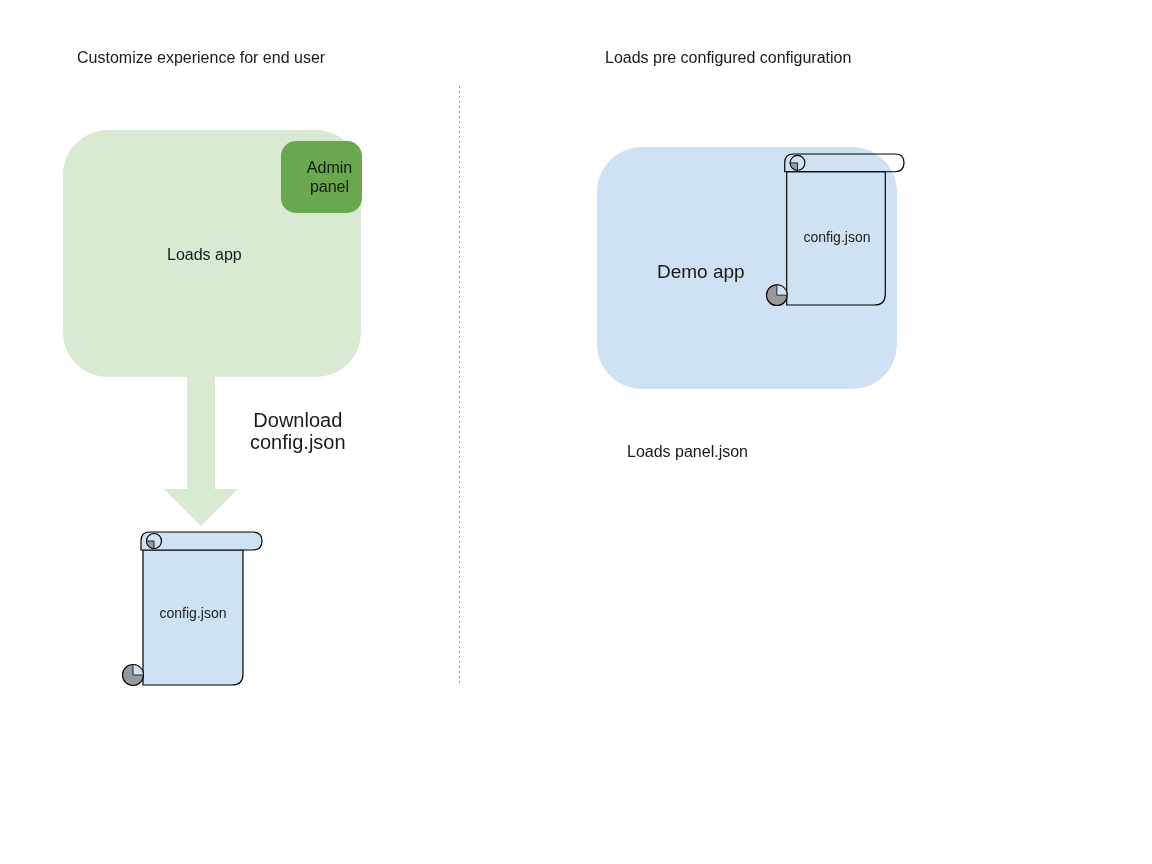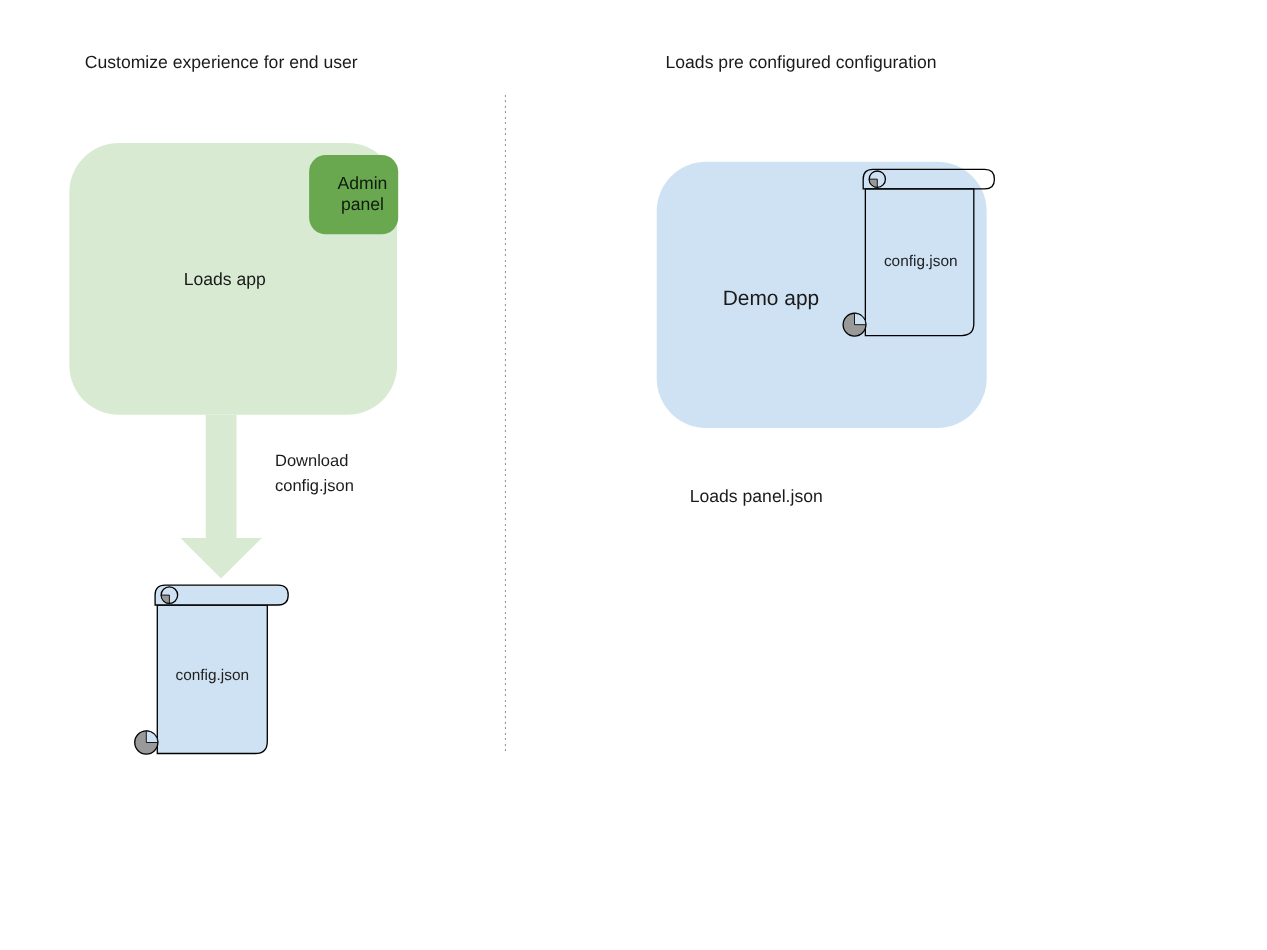--- a/index.html
+++ b/index.html
@@ -33,22 +33,23 @@
   }
   #admin-panel-label {
     font-size: 16px; line-height: 19px; text-align: center;
     white-space: pre-line; color: #0e1b0e; margin-left: 16px;
   }
 
   #download-arrow { left: 161px; top: 377px; }
   #download-arrow polygon { fill: var(--light-green, #d9ead3); }
 
   #download-label {
-    left: 250px; top: 409px; font-size: 15px; line-height: 22px;
+    left: 250px; top: 409px; font-size: 20px; line-height: 22px;
     white-space: pre-line;
+    text-align: center;
   }
 
   #demo-app {
     left: 597px; top: 147px; width: 300px; height: 242px;
     background: var(--light-blue, #cfe2f3); border-radius: 45px;
   }
   #demo-app-label { left: 657px; top: 261px; font-size: 19px; }
 
   .scroll-label {
     width: 100px; text-align: center; font-size: 14px; color: #222;

